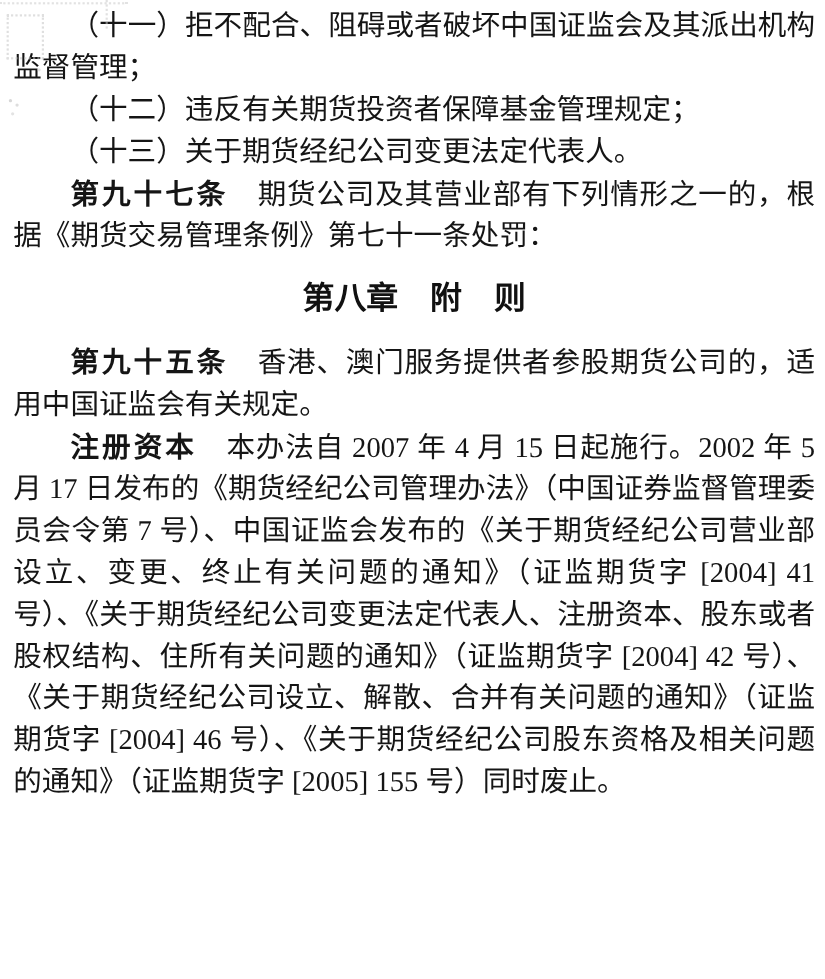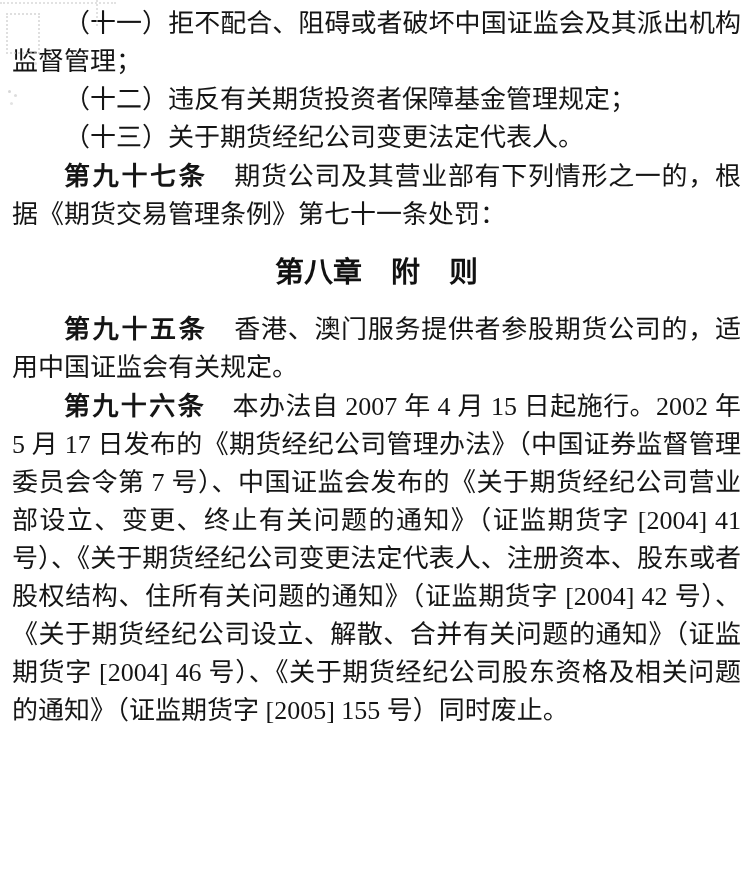--- a/index.html
+++ b/index.html
@@ -95,15 +95,15 @@
   <p class="para"><span>（十三）关于期货经纪公司变更法定代表人。</span></p>
 
   <p class="para"><span class="article-lead">第九十七条</span><span>　期货公司及其营业部有下列情形之一的，根据《期货交易管理条例》第七十一条处罚：</span></p>
 
 
 
   <h2 class="chapter-heading">第八章　附　则</h2>
 
   <p class="para"><span class="article-lead">第九十五条</span><span>　香港、澳门服务提供者参股期货公司的，适用中国证监会有关规定。</span></p>
 
-  <p class="para"><span class="article-lead">第九十六条</span><span>　本办法自 2007 年 4 月 15 日起施行。2002 年 5 月 17 日发布的《期货经纪公司管理办法》（中国证券监督管理委员会令第 7 号）、中国证监会发布的《关于期货经纪公司营业部设立、变更、终止有关问题的通知》（证监期货字 [2004] 41 号）、《关于期货经纪公司变更法定代表人、注册资本、股东或者股权结构、住所有关问题的通知》（证监期货字 [2004] 42 号）、《关于期货经纪公司设立、解散、合并有关问题的通知》（证监期货字 [2004] 46 号）、《关于期货经纪公司股东资格及相关问题的通知》（证监期货字 [2005] 155 号）同时废止。</span></p>
+  <p class="para"><span class="article-lead">注册资本</span><span>　本办法自 2007 年 4 月 15 日起施行。2002 年 5 月 17 日发布的《期货经纪公司管理办法》（中国证券监督管理委员会令第 7 号）、中国证监会发布的《关于期货经纪公司营业部设立、变更、终止有关问题的通知》（证监期货字 [2004] 41 号）、《关于期货经纪公司变更法定代表人、注册资本、股东或者股权结构、住所有关问题的通知》（证监期货字 [2004] 42 号）、《关于期货经纪公司设立、解散、合并有关问题的通知》（证监期货字 [2004] 46 号）、《关于期货经纪公司股东资格及相关问题的通知》（证监期货字 [2005] 155 号）同时废止。</span></p>
 
 </div>
 
 </body></html>

